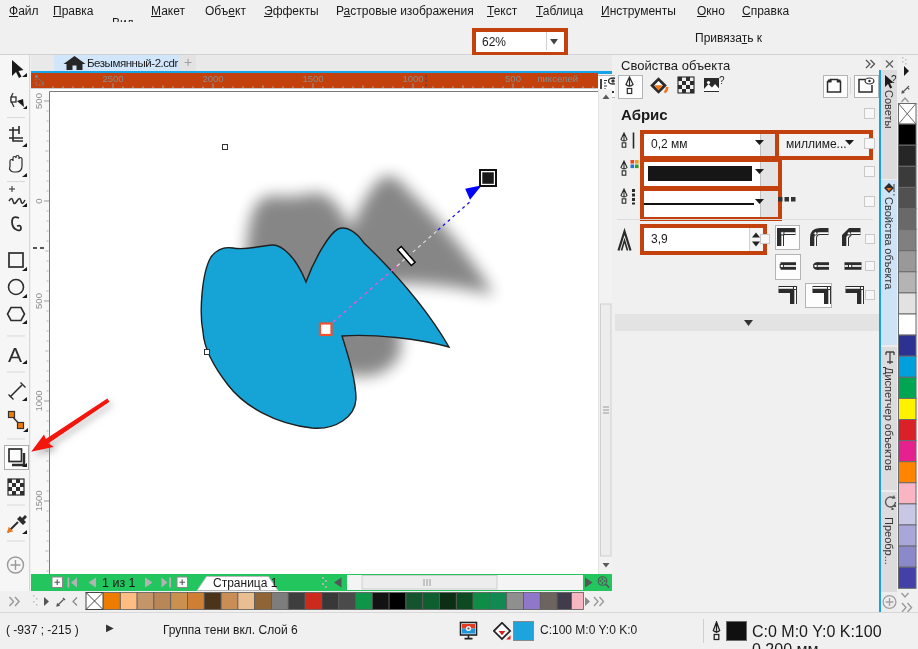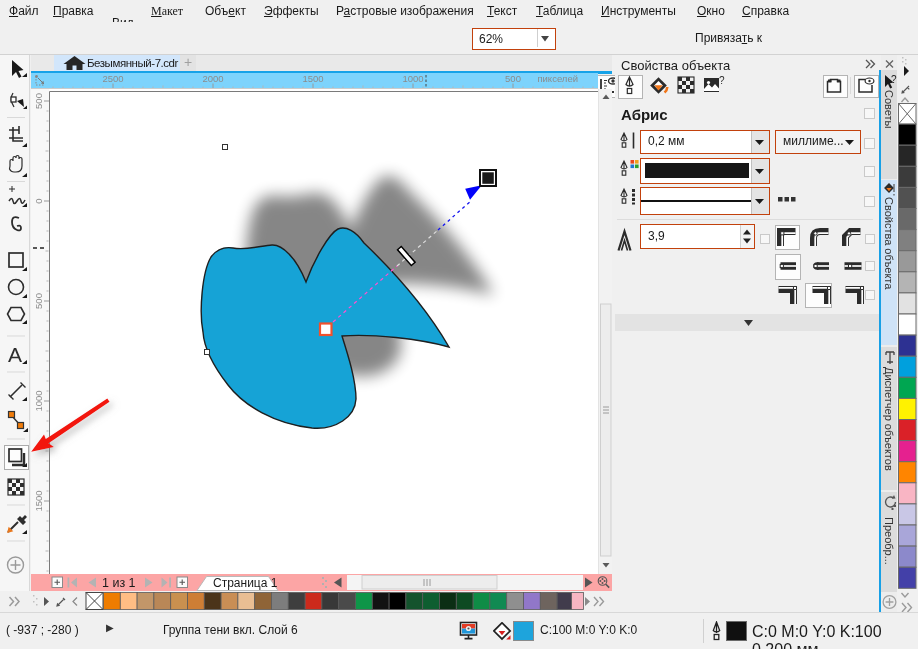--- a/index.html
+++ b/index.html
@@ -1,33 +1,33 @@
 <!DOCTYPE html>
 <html><head><meta charset="utf-8">
 <style>
 html,body{margin:0;padding:0;}
 body{width:918px;height:649px;position:relative;overflow:hidden;
   font-family:"Liberation Sans",sans-serif;background:#f0f0f0;font-size:12px;color:#1a1a1a;}
 .abs{position:absolute;}
 .mi{position:absolute;top:0;height:22px;line-height:22px;}
 svg{display:block;}
 .cb{position:absolute;width:9px;height:9px;border:1px solid #c9c9c9;background:#f7f7f7;}
-.combo{position:absolute;background:#fff;border:1px solid #c2410c;}
+.combo{position:absolute;background:#fff;border:4px solid #c2410c;padding-left:6px;}
 .dd{position:absolute;right:0;top:0;height:100%;width:17px;background:#e4e4e4;border-left:1px solid #c0c0c0;}
 .btn{position:absolute;background:#fff;border:1px solid #b4b4b4;}
 .vtext{writing-mode:vertical-rl;font-size:11px;color:#333;}
 </style></head>
 <body>
 
 <div class="abs" style="left:0;top:0;width:918px;height:22px;background:#f0f0f0;"></div>
 <div id="menubar">
 <span class="mi" style="left:9px;"><u>Ф</u>айл</span>
 <span class="mi" style="left:53px;"><u>П</u>равка</span>
 <span class="mi" style="left:112px;margin-top:12px;"><u>В</u>ид</span>
-<span class="mi" style="left:151px;font-family:Liberation Serif, serif;"><u>М</u>акет</span>
+<span class="mi" style="left:151px;"><u>М</u>акет</span>
 <span class="mi" style="left:205px;">Объ<u>е</u>кт</span>
 <span class="mi" style="left:264px;"><u>Э</u>ффекты</span>
 <span class="mi" style="left:336px;">Р<u>а</u>стровые изображения</span>
 <span class="mi" style="left:487px;"><u>Т</u>екст</span>
 <span class="mi" style="left:536px;"><u>Т</u>аблица</span>
 <span class="mi" style="left:601px;"><u>И</u>нструменты</span>
 <span class="mi" style="left:697px;"><u>О</u>кно</span>
 <span class="mi" style="left:742px;"><u>С</u>правка</span>
 </div>
 
@@ -217,28 +217,28 @@
       </g>
 
  <g stroke="#9a9a9a" stroke-width="1.6">
         <path d="M11 592 l4.5 4 -4.5 4 M16 592 l4.5 4 -4.5 4"></path>
       </g>
 </svg>
 </div>
 
 <div class="abs" style="left:31px;top:55px;width:581px;height:16px;background:#e9e9e9;"></div>
 <div class="abs" style="left:54px;top:55px;width:126px;height:16px;background:#d2e6fb;font-size:11.5px;letter-spacing:-0.45px;line-height:17px;white-space:nowrap;overflow:hidden;">
-  <span style="padding-left:33px;">Безымянный-7.cdr</span></div>
+  <span style="padding-left:33px;">Безымянный-2.cdr</span></div>
 <svg class="abs" style="left:62px;top:55px;" width="25" height="16" viewBox="0 0 25 16">
  <path d="M12.5 1 L1.5 9 h3 v6 h6 v-4.5 h4 V15 h6 V9 h3 Z" fill="#262626"></path>
 </svg>
 <div class="abs" style="left:180px;top:55px;width:16px;height:16px;color:#a0a0a0;font-size:14px;line-height:15px;text-align:center;background:#e3e3e3;">+</div>
 <div class="abs" style="left:31px;top:71px;width:581px;height:2.5px;background:#16a2e8;"></div>
 
-<div id="hruler" class="abs" style="left:31px;top:73px;width:567px;height:16px;background:#7dd3fc;">
+<div id="hruler" class="abs" style="left:31px;top:73px;width:567px;height:16px;background:#c2410c;">
 <svg width="567" height="16" viewBox="31 0 567 16">
  <g fill="#8c8c8c" font-size="9.5" font-family="Liberation Sans" text-anchor="middle">
   <text x="113" y="9">2500</text>
         <text x="213" y="9">2000</text>
         <text x="313" y="9">1500</text>
         <text x="413" y="9">1000</text>
         <text x="513" y="9">500</text>
   <text x="578" y="9" text-anchor="end">пикселей</text>
  </g>
  <g stroke="#9a9a9a" stroke-width="1">
@@ -327,21 +327,21 @@
 <svg width="14" height="485" viewBox="0 0 14 485">
  <polygon points="3.5,10 10.5,10 7,5.5" fill="#5a5a5a"></polygon>
  <rect x="1.5" y="215" width="10.5" height="252" fill="#ededed" stroke="#cfcfcf" stroke-width="1"></rect>
  <g stroke="#9a9a9a" stroke-width="1">
         <path d="M4 318 h6 M4 321 h6 M4 324 h6"></path>
       </g>
  <polygon points="3.5,474 10.5,474 7,478.5" fill="#5a5a5a"></polygon>
 </svg>
   </div>
 
-<div id="navrow" class="abs" style="left:31px;top:574px;width:581px;height:17px;background:#fca5a5;">
+<div id="navrow" class="abs" style="left:31px;top:574px;width:581px;height:17px;background:#22c55e;">
 <svg width="581" height="17" viewBox="31 0 581 17">
  <g fill="#b3b3b3">
   <path d="M67.5 3.5 v10 h1.8 v-10 Z M77 3.5 v10 l-6-5 Z"></path>
   <path d="M96 3.5 v10 l-7.5-5 Z"></path>
   <path d="M145 3.5 v10 l7.5-5 Z"></path>
   <path d="M169.2 3.5 v10 h1.8 v-10 Z M161.5 3.5 v10 l6-5 Z"></path>
  </g>
  <g stroke="#8a8a8a" stroke-width="1" fill="#fbfbfb">
   <rect x="52" y="3" width="10.5" height="10.5"></rect>
         <rect x="177" y="3" width="10.5" height="10.5"></rect>
@@ -437,21 +437,21 @@
  <g stroke="#9a9a9a" stroke-width="1.4" fill="none">
         <path d="M594 6 l4 4.5 -4 4.5 M599.5 6 l4 4.5 -4 4.5"></path>
       </g>
  <g stroke="#9a9a9a" stroke-width="1.4" fill="none">
         <path d="M903 6 l4 4.5 -4 4.5 M908.5 6 l4 4.5 -4 4.5"></path>
       </g>
 </svg>
   </div>
 
 <div id="statusbar" class="abs" style="left:0;top:612px;width:918px;height:37px;background:#f0f0f0;border-top:1px solid #d8d8d8;box-sizing:border-box;">
- <span class="abs" style="left:6px;top:10px;font-size:12px;">( -937  ;  -280   )</span>
+ <span class="abs" style="left:6px;top:10px;font-size:12px;">( -937  ;  -215   )</span>
  <span class="abs" style="left:106px;top:9px;font-size:10px;color:#333;">▶</span>
  <span class="abs" style="left:163px;top:10px;font-size:12px;">Группа тени  вкл. Слой 6</span>
  <svg class="abs" style="left:459px;top:8px;" width="20" height="20" viewBox="0 0 20 20">
   <rect x="1.5" y="1.5" width="16" height="12.5" fill="#fff" stroke="#222" stroke-width="1.6"></rect>
   <rect x="3" y="3" width="13" height="4.6" fill="#e23b24"></rect>
       <rect x="3" y="7.6" width="13" height="5" fill="#2196d8"></rect>
   <circle cx="9.5" cy="7.5" r="2.6" fill="#efefef"></circle>
       <circle cx="9.5" cy="7.5" r="1.1" fill="#555"></circle>
   <path d="M9.5 14 v3 M5.5 17.6 h8" stroke="#222" stroke-width="1.6"></path>
  </svg>

